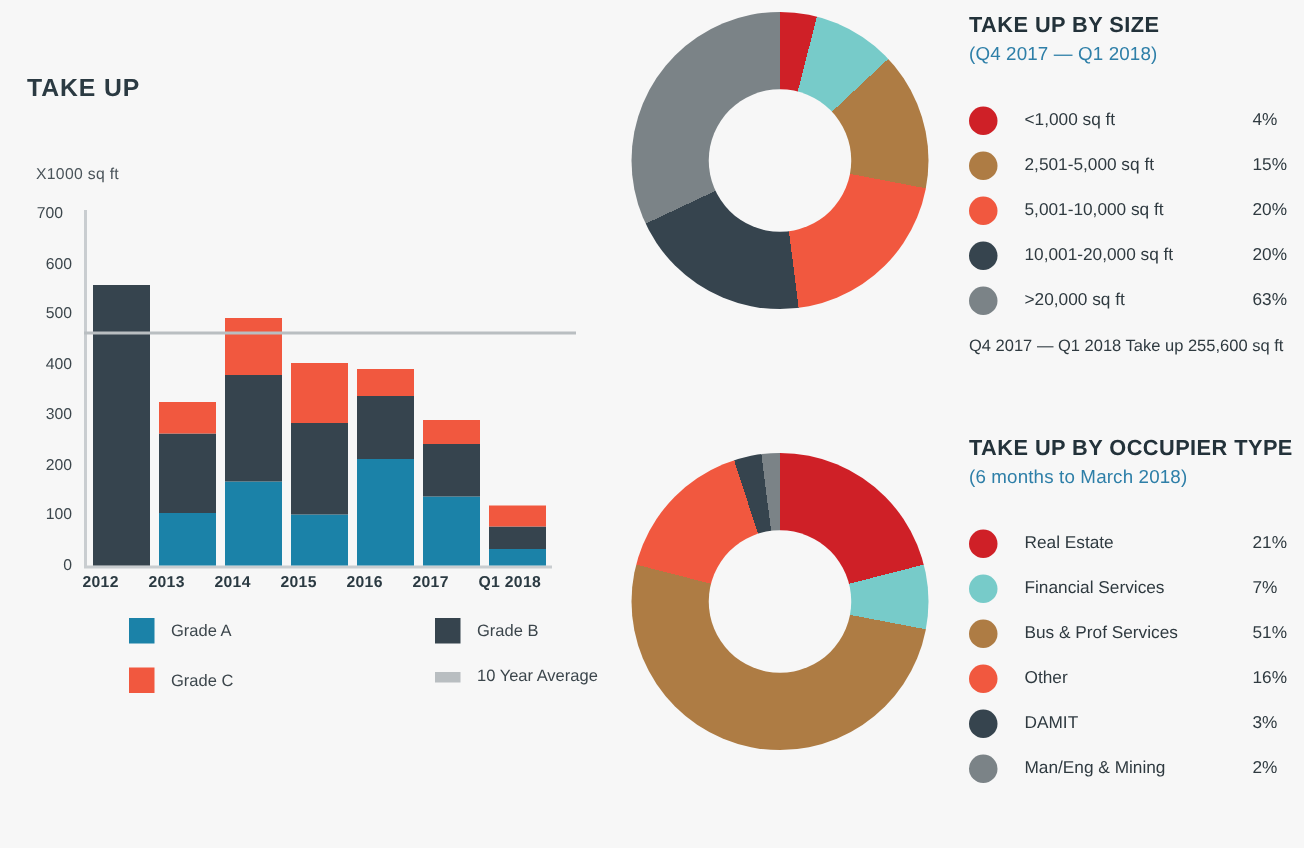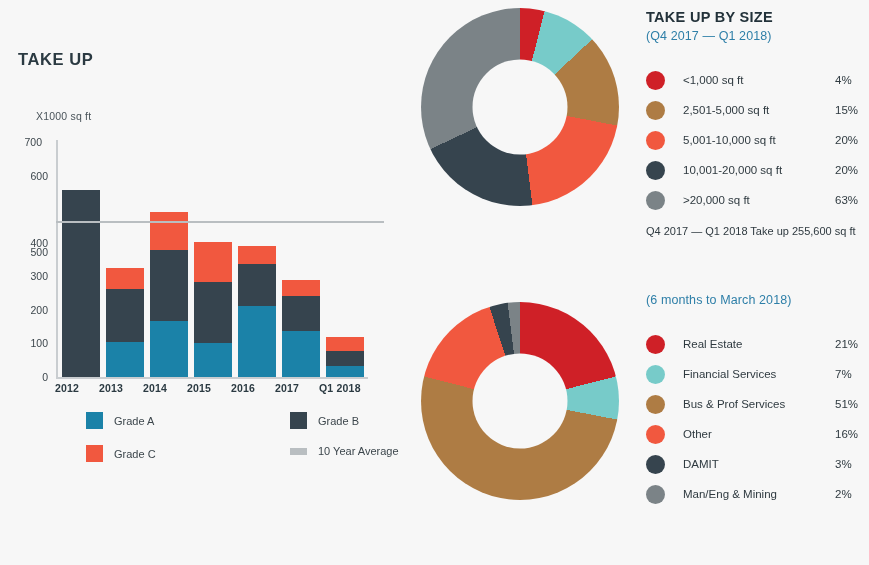--- a/index.html
+++ b/index.html
@@ -14,21 +14,21 @@
 
   
   #bar-panel { position: absolute; left: 0; top: 0; width: 400px; height: 565px; }
 
   #bar-title {
     position: absolute; left: 18px; top: 50px;
     font-size: 16.5px; font-weight: bold; letter-spacing: .6px;
     color: #2b3a42;
   }
   #axis-unit {
-    position: absolute; left: 36px; top: 110px;
+    position: absolute; left: 24px; top: 110px;
     font-size: 10.5px; color: #4a545a; letter-spacing: .2px;
   }
 
   
   #plot { position: absolute; left: 0; top: 0; width: 400px; height: 420px; }
   #y-axis-line {
     position: absolute; left: 56px; top: 140px; width: 1.5px; height: 238px;
     background: #c9cdd0;
   }
   #x-axis-line {
@@ -101,21 +101,21 @@
 
     <div id="plot">
       <div id="y-axis-line"></div>
       <div id="x-axis-line"></div>
       <div id="yticks">
           <div class="ytick" style="left: 0px; width: 48px; top: 377px;">0</div>
           <div class="ytick" style="left: 0px; width: 48px; top: 343.429px;">100</div>
           <div class="ytick" style="left: 0px; width: 48px; top: 309.857px;">200</div>
           <div class="ytick" style="left: 0px; width: 48px; top: 276.286px;">300</div>
           <div class="ytick" style="left: 0px; width: 48px; top: 242.714px;">400</div>
-          <div class="ytick" style="left: 0px; width: 48px; top: 209.143px; margin-top: 43px;">500</div>
+          <div class="ytick" style="left: 0px; width: 48px; top: 209.143px;">500</div>
           <div class="ytick" style="left: 0px; width: 48px; top: 175.571px;">600</div>
           <div class="ytick" style="left: 0px; width: 42px; top: 142px;">700</div>
         </div>
       <div id="bars">
           <div class="bar-group" style="left: 62px; top: 142px; height: 235px; width: 38px;">
             <div class="seg" style="background: rgb(54, 68, 78); bottom: 0px; height: 187.329px;"></div>
           </div>
           <div class="bar-group" style="left: 106px; top: 142px; height: 235px; width: 38px;">
             <div class="seg" style="background: rgb(27, 130, 168); bottom: 0px; height: 35.25px;"></div>
             <div class="seg" style="background: rgb(54, 68, 78); bottom: 35.25px; height: 53.0429px;"></div>
@@ -224,20 +224,21 @@
           <div class="lg-row">
             <span class="lg-dot" style="background: rgb(123, 131, 135);"></span>
             <span class="lg-label">&gt;20,000 sq ft</span>
             <span class="lg-pct">63%</span>
           </div>
         </div>
       <div id="size-footnote">Q4 2017 — Q1 2018 Take up 255,600 sq ft</div>
     </div>
 
     <div id="sec-occ">
+      <div class="section-title">TAKE UP BY OCCUPIER TYPE</div>
       <div class="section-sub">(6 months to March 2018)</div>
       <div class="legend-list" id="occ-legend">
           <div class="lg-row">
             <span class="lg-dot" style="background: rgb(207, 32, 39);"></span>
             <span class="lg-label">Real Estate</span>
             <span class="lg-pct">21%</span>
           </div>
           <div class="lg-row">
             <span class="lg-dot" style="background: rgb(119, 203, 201);"></span>
             <span class="lg-label">Financial Services</span>

